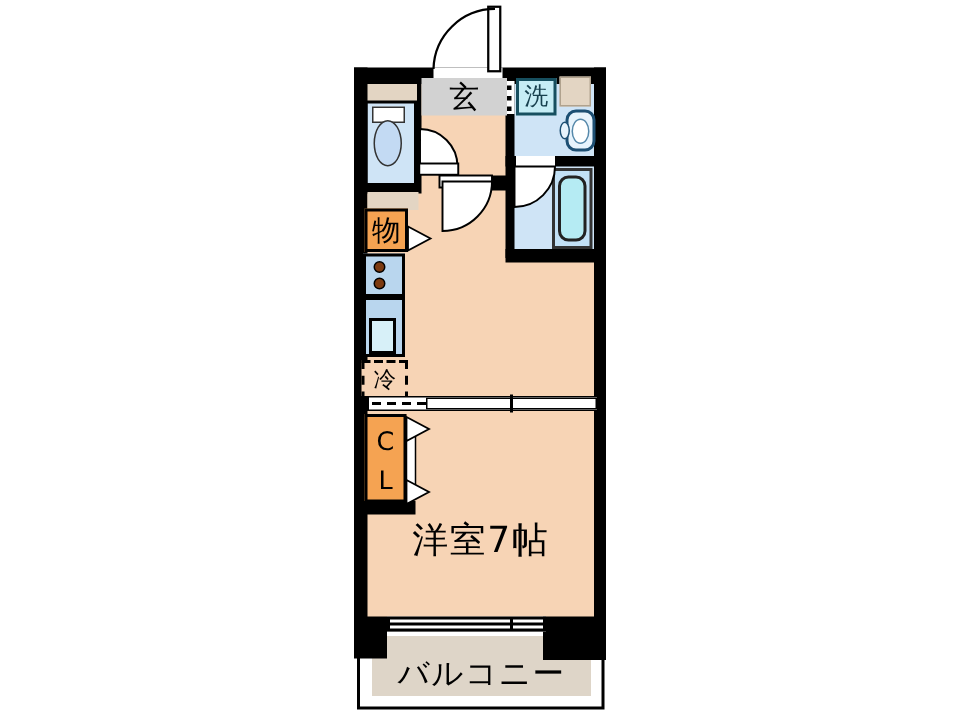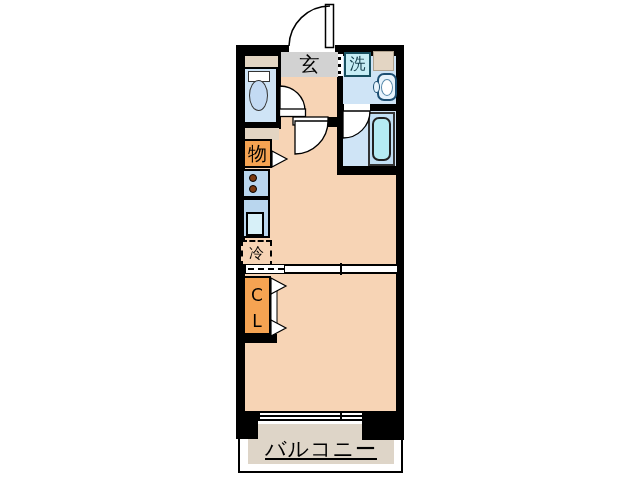--- a/index.html
+++ b/index.html
@@ -110,15 +110,16 @@
 
     <path d="M 343 111 L 370 111 A 27 27 0 0 1 343 138 Z" fill="#ffffff" stroke="#000" stroke-width="1.3"></path>
 
     <polygon points="272,151 287,159 272,167" fill="#ffffff" stroke="#000" stroke-width="1.2"></polygon>
 
     <rect x="271" y="286" width="6" height="42" fill="#ffffff" stroke="#000" stroke-width="1"></rect>
     <polygon points="271,278 286,286 271,294" fill="#ffffff" stroke="#000" stroke-width="1.2"></polygon>
     <polygon points="271,320 286,328 271,336" fill="#ffffff" stroke="#000" stroke-width="1.2"></polygon>
   </svg>
 
-  <div class="room-label" style="left:248px;top:435px;width:146px;font-size:21px;text-decoration:underline;">バルコニー</div>
+  <div class="room-label" style="left:244px;top:344px;width:153px;">洋室7帖</div>
+  <div class="room-label" style="left:248px;top:435px;width:146px;font-size:21px;">バルコニー</div>
 
 </div>
 
 </body></html>

